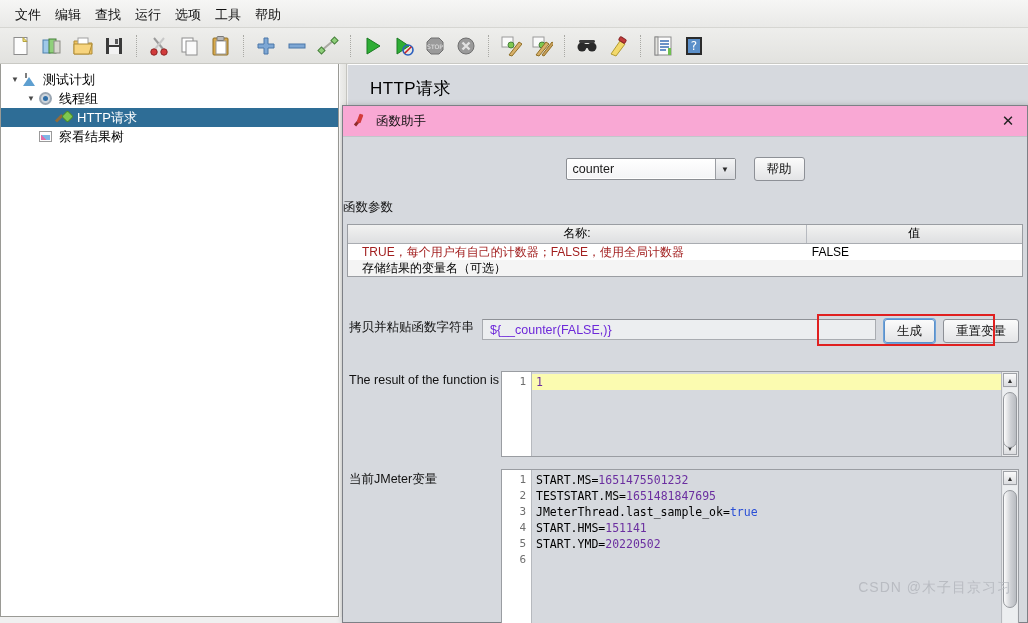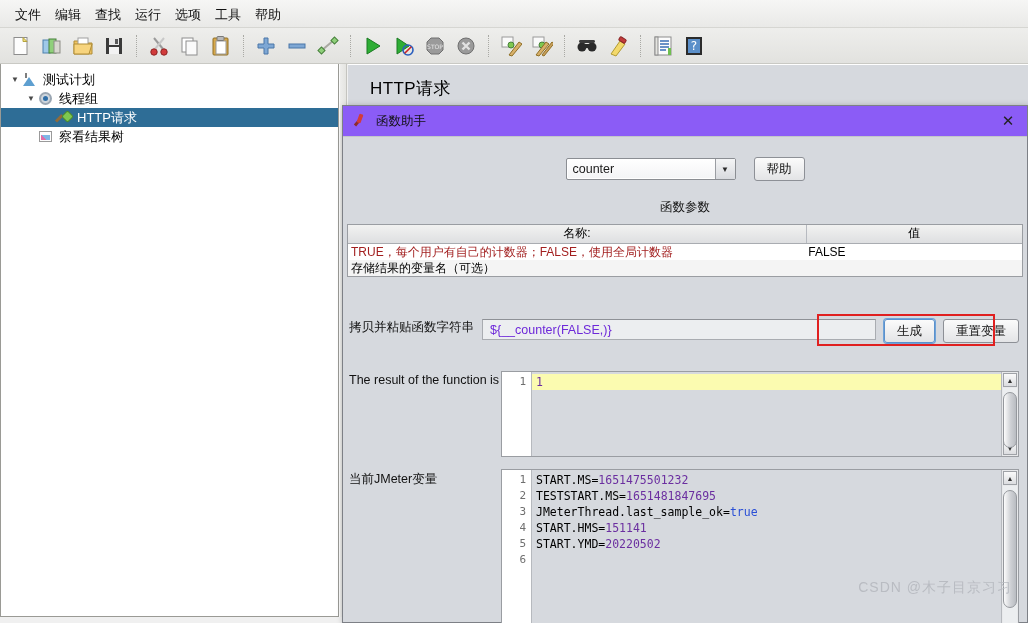--- a/index.html
+++ b/index.html
@@ -143,21 +143,21 @@
   .dialog {
     position: absolute; left: 342px; top: 105px;
     width: 686px; height: 518px;
     background: #d6d9de;
     border: 1px solid #7d8086;
     box-shadow: 2px 2px 7px rgba(0,0,0,.35);
     box-sizing: border-box;
   }
   .dlg-title {
     height: 31px;
-    background: #8b5cf6;
+    background: #f9a8d4;
     border-bottom: 1px solid #c3c6cb;
     display: flex; align-items: center;
     padding: 0 8px 0 10px;
     box-sizing: border-box;
   }
   .dlg-icon { width: 16px; height: 16px; position: relative; margin-right: 7px; flex:0 0 16px;}
   .dlg-icon::before{content:"";position:absolute;left:2px;top:11px;width:6px;height:3px;background:#8f2b2b;transform:rotate(-50deg);transform-origin:left center;}
   .dlg-icon::after{content:"";position:absolute;left:5px;top:1px;width:4px;height:9px;background:#d33b3b;transform:rotate(20deg);border-radius:1px;}
   .dlg-title-txt { font-size: 12.5px; color: #111; flex: 1; }
   .dlg-close {
@@ -205,21 +205,21 @@
     font-size: 12.5px; color: #111;
     display:flex;align-items:center;justify-content:center;
     cursor: default;
     box-sizing: border-box;
     white-space: nowrap;
   }
   .btn.focus { box-shadow: 0 0 0 1px #6ea2d8; border-color:#5b91cc; }
 
   
   .params-title {
-    text-align: center;
+    text-align: left;
     font-size: 12.5px;
     margin-top: 18px;
     color: #111;
   }
   .ptable {
     margin: 8px 4px 0 4px;
     border: 1px solid #9a9da2;
     background: #f97316;
     box-sizing: border-box;
   }
@@ -228,21 +228,21 @@
     height: 18px;
     background: linear-gradient(#f2f2f1,#dedfe1);
     border-bottom: 1px solid #a9acb1;
     font-size: 12px;
   }
   .phead .c1 { width: 68%; text-align: center; border-right:1px solid #b7bac0; line-height: 17px;}
   .phead .c2 { width: 32%; text-align: center; line-height: 17px;}
   .prow { display:flex; height: 16px; font-size: 12px; }
   .prow.odd { background:#ffffff; }
   .prow.even { background:#f4f4f4; }
-  .prow .c1 { width: 68%; padding-left: 3px; line-height:16px; white-space:nowrap; overflow:hidden;}
+  .prow .c1 { width: 68%; padding-left: 14px; line-height:16px; white-space:nowrap; overflow:hidden;}
   .prow .c2 { width: 32%; padding-left: 3px; line-height:16px; }
   .red { color: #a21f1f; }
 
   
   .cprow {
     display: flex; align-items: flex-start;
     margin-top: 42px;
     padding: 0 8px 0 6px;
     gap: 8px;
     position: relative;

